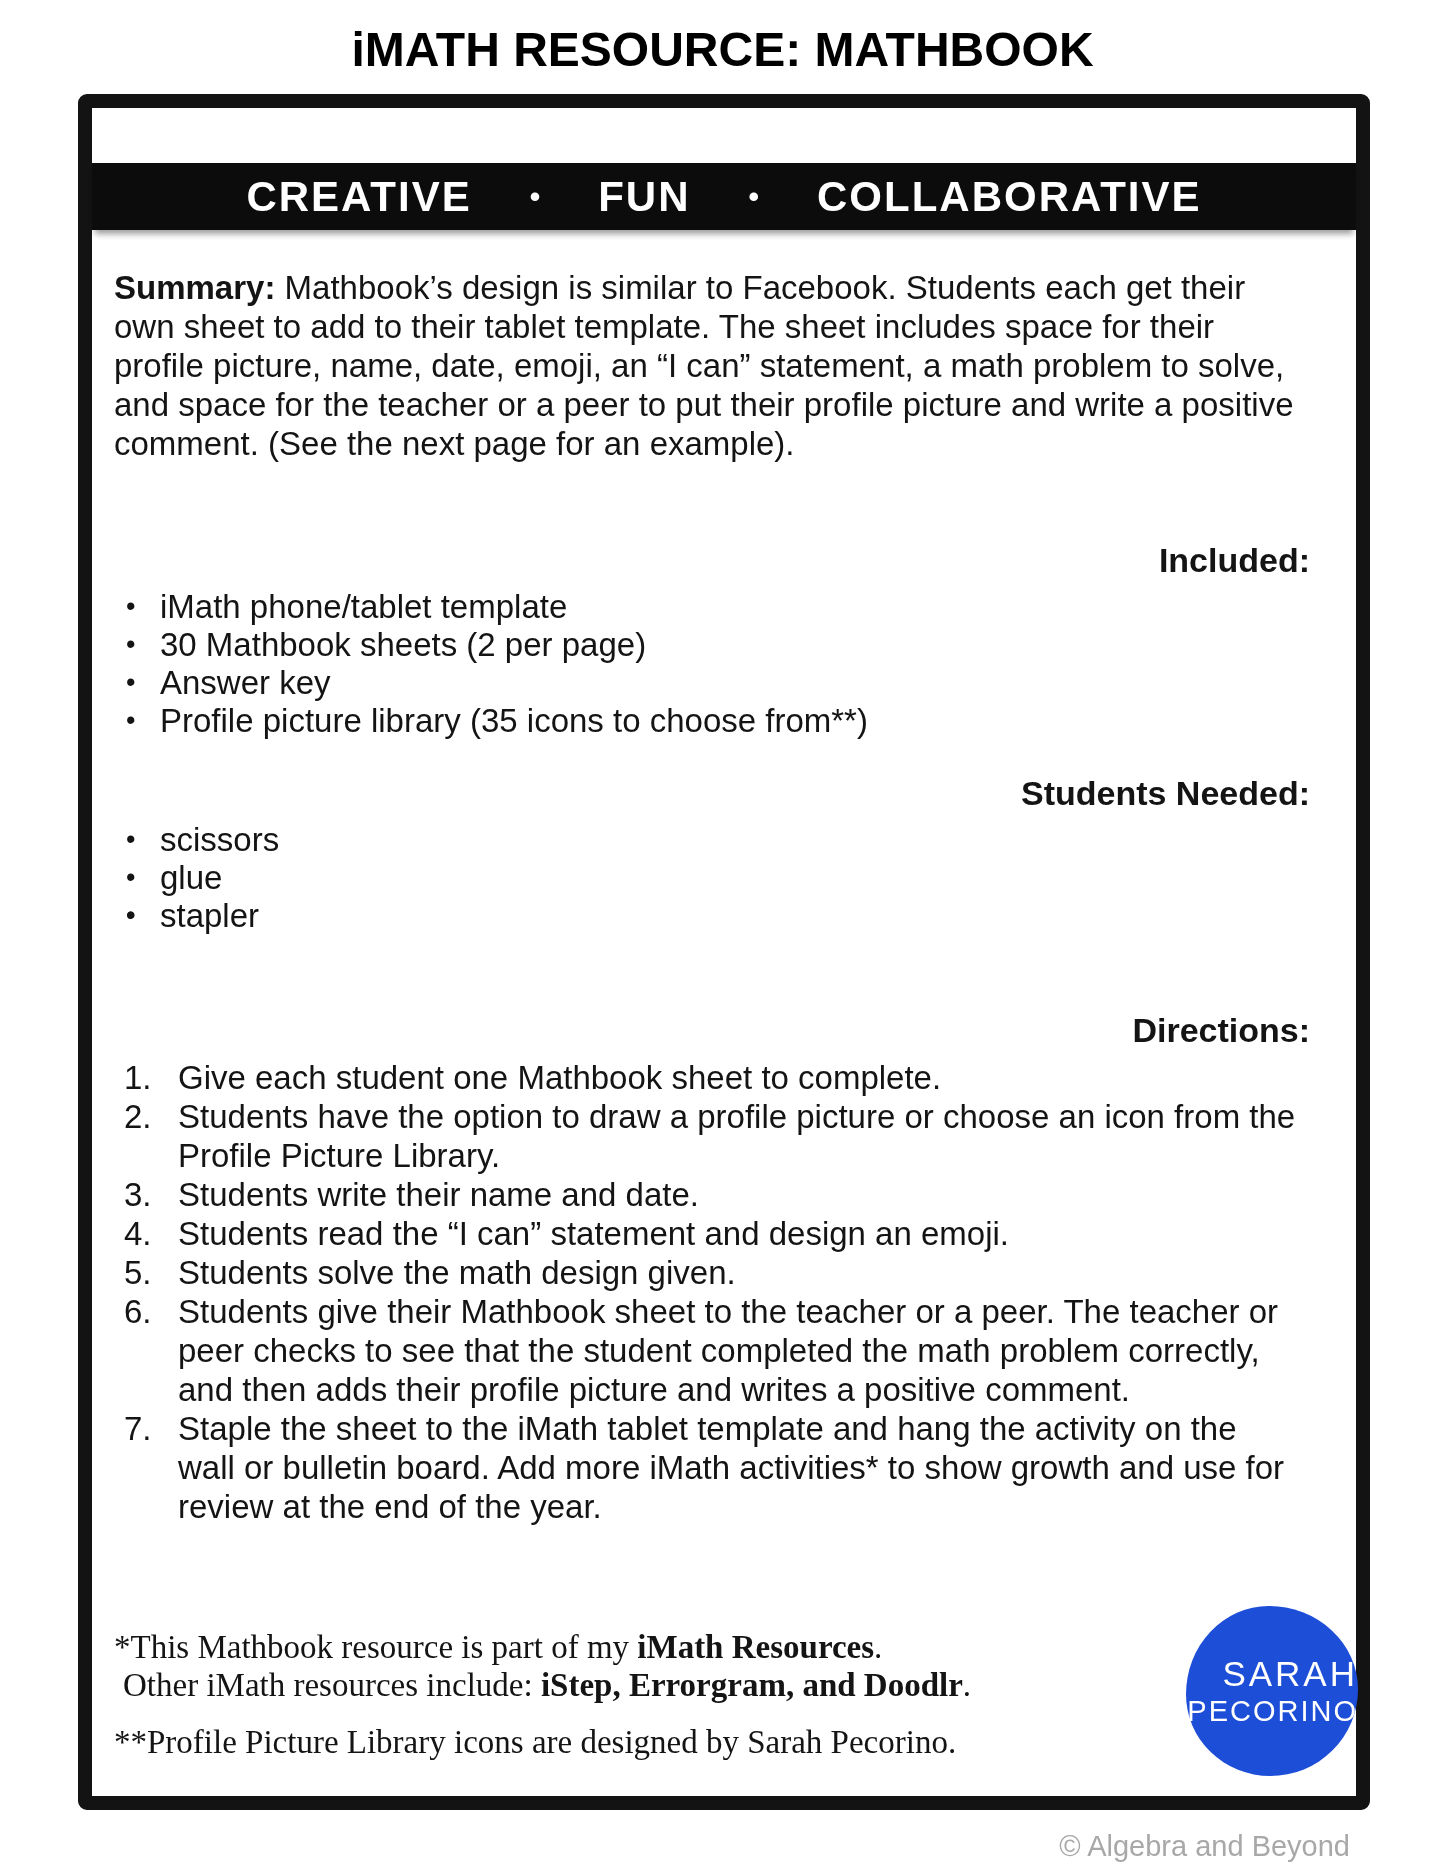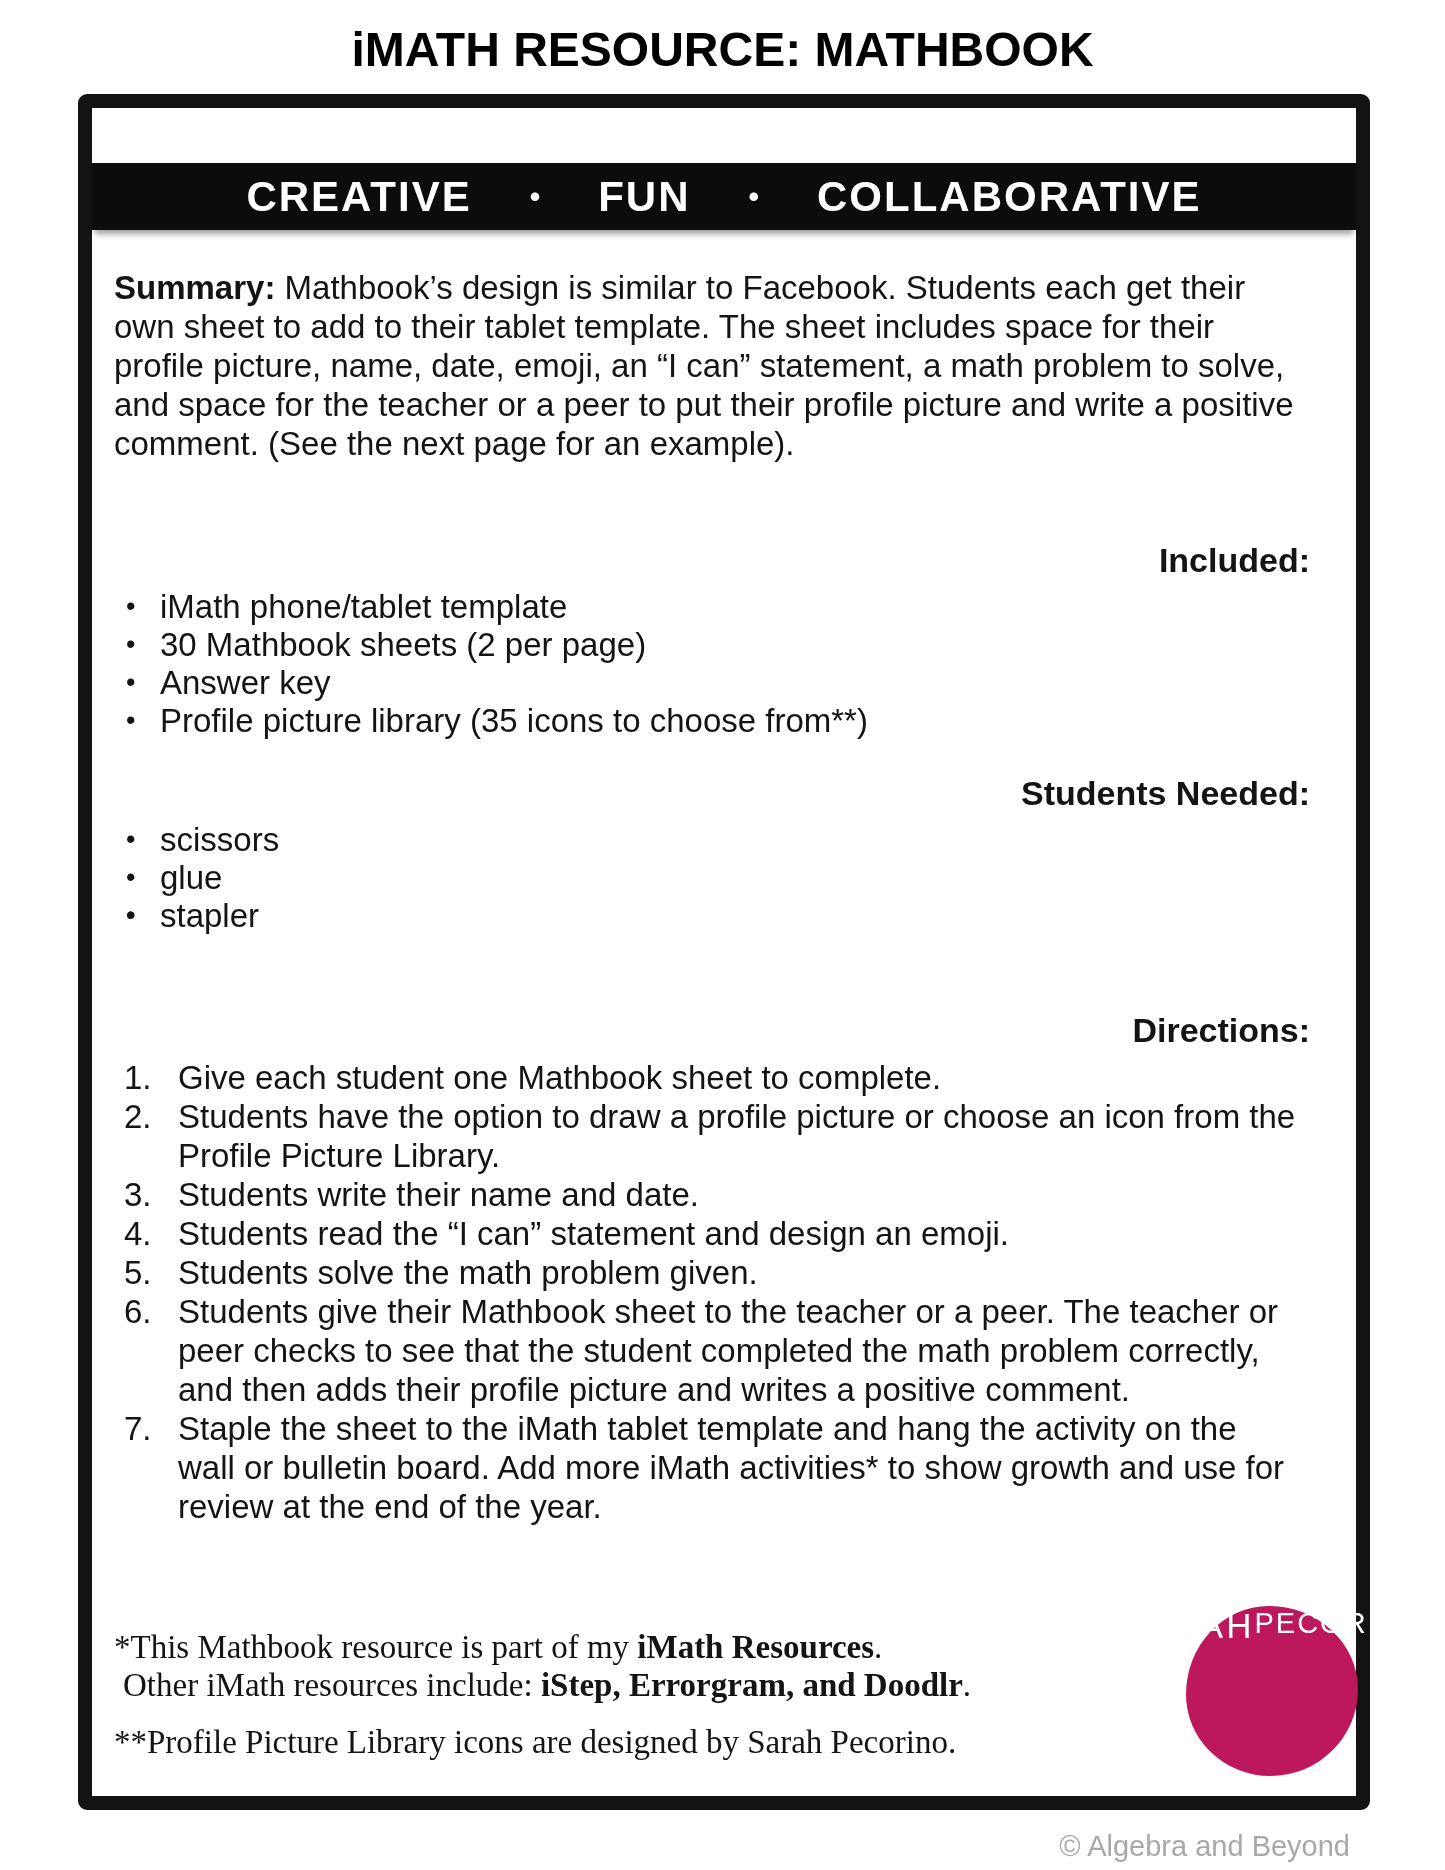--- a/index.html
+++ b/index.html
@@ -104,24 +104,25 @@
     position:absolute;
     left:2px;top:0;
   }
   .fn-line{font-size:33px;line-height:38px;margin:0;font-family:Liberation Serif, serif;}
   .fn-line2{padding-left:9px;}
   .fn-line3{margin-top:19px;}
   .logo{
     position:absolute;
     left:1186px;top:1606px;
     width:172px;height:170px;
-    background:#be185d;
+    background:#1d4ed8;
     border-radius:48% 52% 51% 49% / 52% 49% 51% 48%;
     display:flex;
-    align-items:flex-start;
+    flex-direction:column;
+    align-items:flex-end;
     justify-content:center;
     z-index:2;
   }
   .logo .l1{
     color:#ffffff;
     font-size:35px;
     letter-spacing:3px;
     line-height:40px;
   }
   .logo .l2{
@@ -178,21 +179,21 @@
   </ul>
 </div>
 
 <div class="sec sec-directions">
   <p class="heading">Directions:</p>
   <ol class="numbered">
     <li>Give each student one Mathbook sheet to complete.</li>
     <li>Students have the option to draw a profile picture or choose an icon from the Profile Picture Library.</li>
     <li>Students write their name and date.</li>
     <li>Students read the “I can” statement and design an emoji.</li>
-    <li>Students solve the math problem given.</li>
+    <li>Students solve the math design given.</li>
     <li>Students give their Mathbook sheet to the teacher or a peer. The teacher or peer checks to see that the student completed the math problem correctly, and then adds their profile picture and writes a positive comment.</li>
     <li>Staple the sheet to the iMath tablet template and hang the activity on the wall or bulletin board. Add more iMath activities* to show growth and use for review at the end of the year.</li>
   </ol>
 </div>
 
 <div class="sec sec-footnotes">
   <p class="fn-line"><span>*This Mathbook resource is part of my </span><span class="b">iMath Resources</span><span>.</span></p>
   <p class="fn-line fn-line2"><span> Other iMath resources include: </span><span class="b">iStep, Errorgram, and Doodlr</span><span>.</span></p>
   <p class="fn-line fn-line3">**Profile Picture Library icons are designed by Sarah Pecorino.</p>
 </div>

